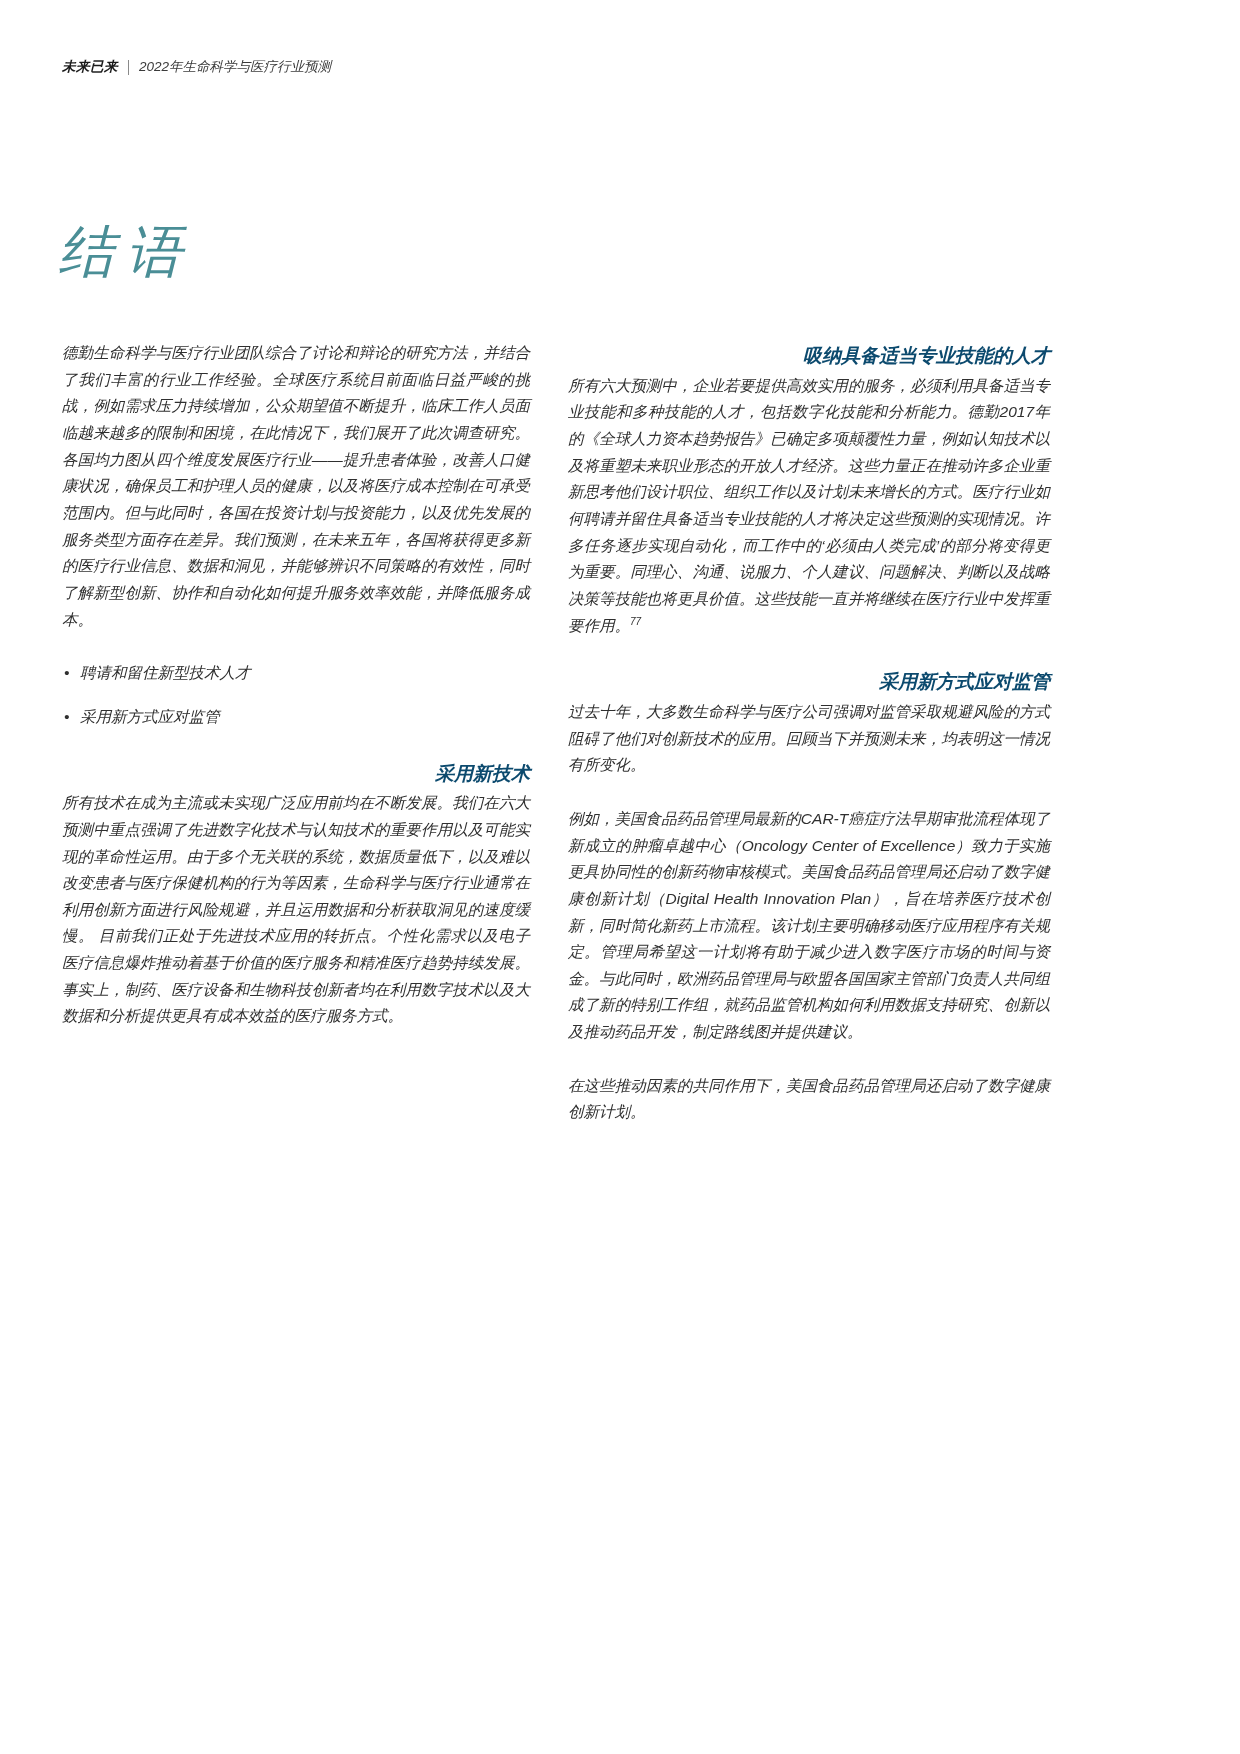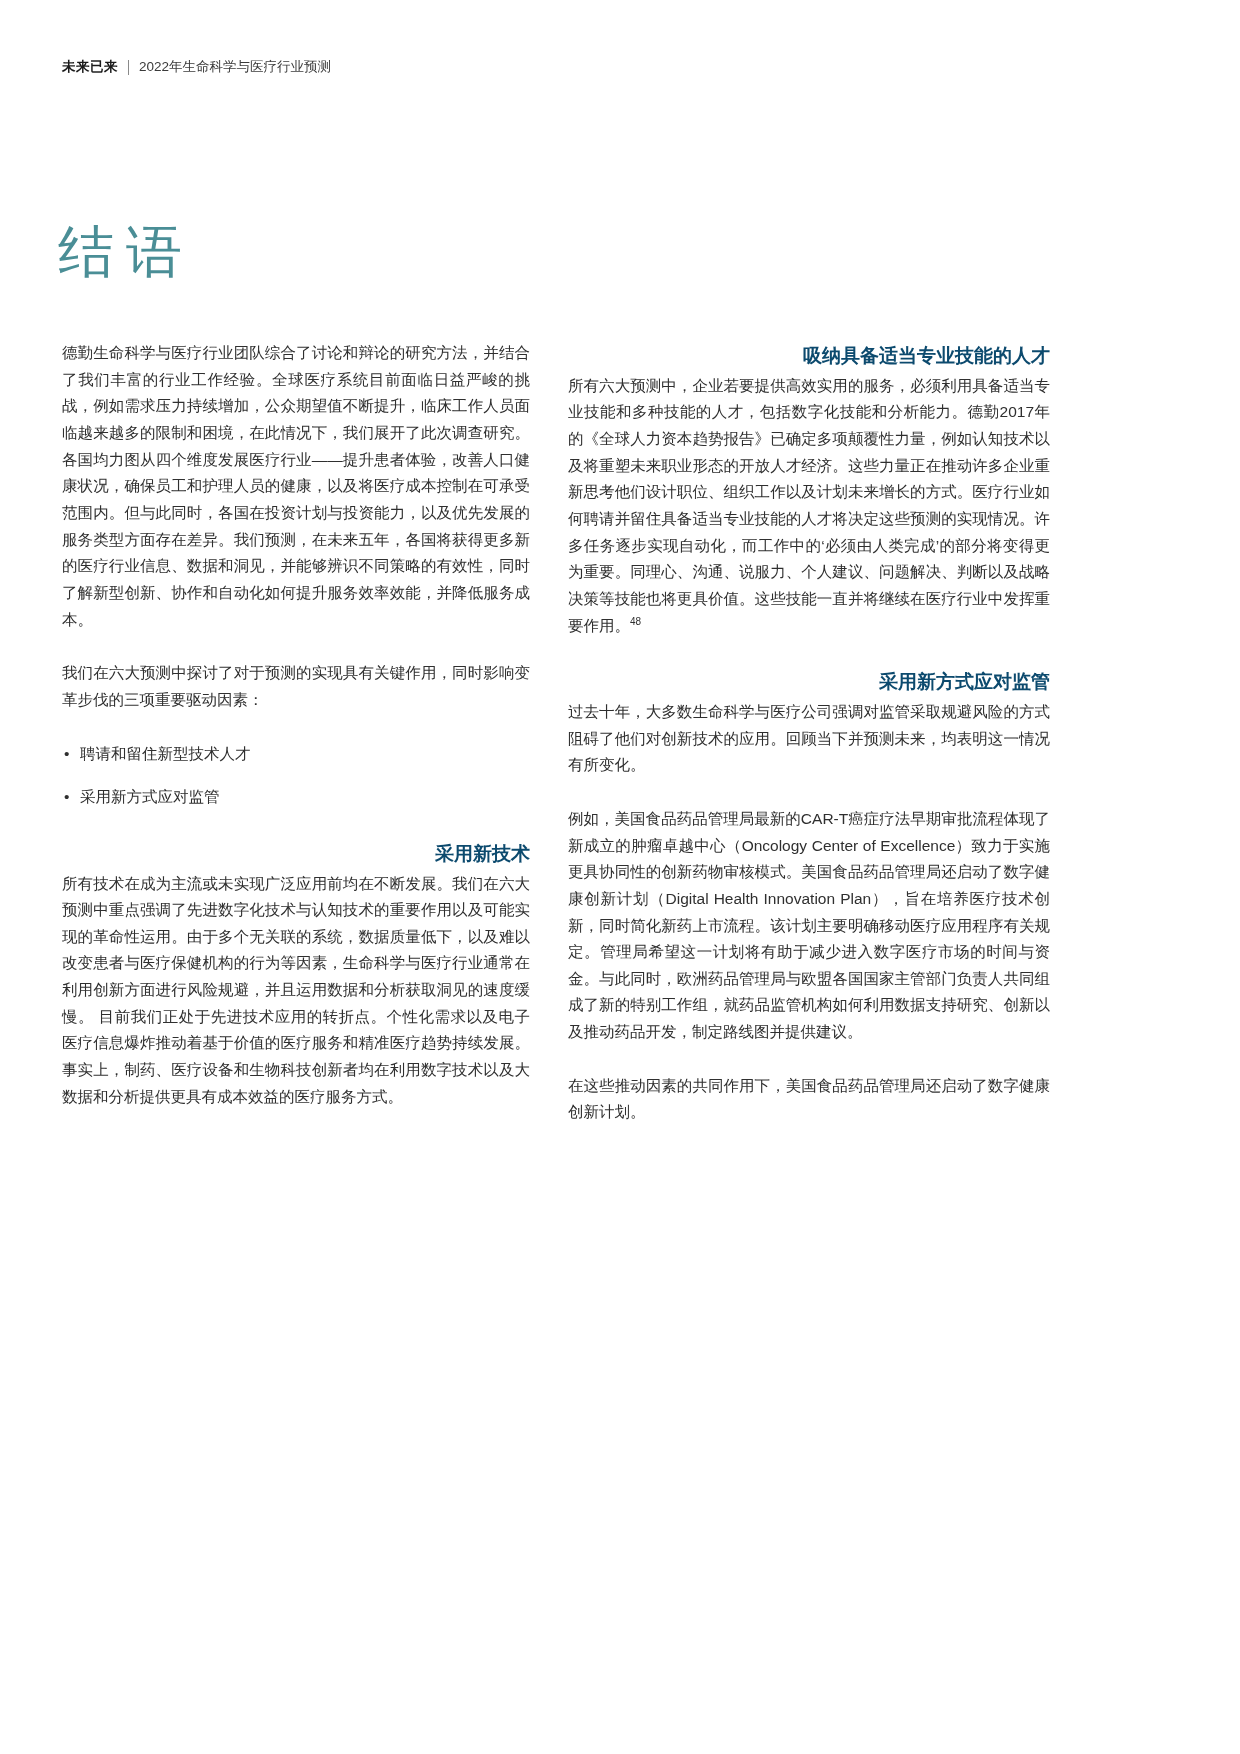--- a/index.html
+++ b/index.html
@@ -5,20 +5,21 @@
   * { margin:0; padding:0; box-sizing:border-box; }
   html,body { background:#ffffff; }
   .page {
     position:relative;
     width:1240px;
     height:1434px;
     background:#ffffff;
     font-family:"Liberation Sans","DejaVu Sans",sans-serif;
     color:#2f2f2f;
     overflow:hidden;
+    font-style:italic;
   }
   .header {
     position:absolute;
     top:58px;
     left:62px;
     display:flex;
     align-items:center;
     gap:10px;
     font-size:13.5px;
   }
@@ -95,32 +96,31 @@
     <span class="sep"></span>
     <span class="subtitle">2022年生命科学与医疗行业预测</span>
   </div>
 
   <h1 class="title">结语</h1>
 
   <div class="columns">
 
     <div class="col left">
       <p>德勤生命科学与医疗行业团队综合了讨论和辩论的研究方法，并结合了我们丰富的行业工作经验。全球医疗系统目前面临日益严峻的挑战，例如需求压力持续增加，公众期望值不断提升，临床工作人员面临越来越多的限制和困境，在此情况下，我们展开了此次调查研究。各国均力图从四个维度发展医疗行业——提升患者体验，改善人口健康状况，确保员工和护理人员的健康，以及将医疗成本控制在可承受范围内。但与此同时，各国在投资计划与投资能力，以及优先发展的服务类型方面存在差异。我们预测，在未来五年，各国将获得更多新的医疗行业信息、数据和洞见，并能够辨识不同策略的有效性，同时了解新型创新、协作和自动化如何提升服务效率效能，并降低服务成本。</p>
-      <p>我们在六大预测中探讨了对于预测的实现具有关键作用，同时影响变革步伐的三项重要驱动因素：</p>
       <ul class="bullets">
         <li>聘请和留住新型技术人才</li>
         <li>采用新方式应对监管</li>
       </ul>
       <h3 class="section-heading">采用新技术</h3>
       <p class="last">所有技术在成为主流或未实现广泛应用前均在不断发展。我们在六大预测中重点强调了先进数字化技术与认知技术的重要作用以及可能实现的革命性运用。由于多个无关联的系统，数据质量低下，以及难以改变患者与医疗保健机构的行为等因素，生命科学与医疗行业通常在利用创新方面进行风险规避，并且运用数据和分析获取洞见的速度缓慢。 目前我们正处于先进技术应用的转折点。个性化需求以及电子医疗信息爆炸推动着基于价值的医疗服务和精准医疗趋势持续发展。事实上，制药、医疗设备和生物科技创新者均在利用数字技术以及大数据和分析提供更具有成本效益的医疗服务方式。</p>
     </div>
 
     <div class="col right">
       <h3 class="section-heading">吸纳具备适当专业技能的人才</h3>
-      <p><span>所有六大预测中，企业若要提供高效实用的服务，必须利用具备适当专业技能和多种技能的人才，包括数字化技能和分析能力。德勤2017年的《全球人力资本趋势报告》已确定多项颠覆性力量，例如认知技术以及将重塑未来职业形态的开放人才经济。这些力量正在推动许多企业重新思考他们设计职位、组织工作以及计划未来增长的方式。医疗行业如何聘请并留住具备适当专业技能的人才将决定这些预测的实现情况。许多任务逐步实现自动化，而工作中的‘必须由人类完成’的部分将变得更为重要。同理心、沟通、说服力、个人建议、问题解决、判断以及战略决策等技能也将更具价值。这些技能一直并将继续在医疗行业中发挥重要作用。</span><sup class="footnote-ref">48</sup></p>
+      <p><span>所有六大预测中，企业若要提供高效实用的服务，必须利用具备适当专业技能和多种技能的人才，包括数字化技能和分析能力。德勤2017年的《全球人力资本趋势报告》已确定多项颠覆性力量，例如认知技术以及将重塑未来职业形态的开放人才经济。这些力量正在推动许多企业重新思考他们设计职位、组织工作以及计划未来增长的方式。医疗行业如何聘请并留住具备适当专业技能的人才将决定这些预测的实现情况。许多任务逐步实现自动化，而工作中的‘必须由人类完成’的部分将变得更为重要。同理心、沟通、说服力、个人建议、问题解决、判断以及战略决策等技能也将更具价值。这些技能一直并将继续在医疗行业中发挥重要作用。</span><sup class="footnote-ref">77</sup></p>
       <h3 class="section-heading">采用新方式应对监管</h3>
       <p>过去十年，大多数生命科学与医疗公司强调对监管采取规避风险的方式阻碍了他们对创新技术的应用。回顾当下并预测未来，均表明这一情况有所变化。</p>
       <p>例如，美国食品药品管理局最新的CAR-T癌症疗法早期审批流程体现了新成立的肿瘤卓越中心（Oncology Center of Excellence）致力于实施更具协同性的创新药物审核模式。美国食品药品管理局还启动了数字健康创新计划（Digital Health Innovation Plan），旨在培养医疗技术创新，同时简化新药上市流程。该计划主要明确移动医疗应用程序有关规定。管理局希望这一计划将有助于减少进入数字医疗市场的时间与资金。与此同时，欧洲药品管理局与欧盟各国国家主管部门负责人共同组成了新的特别工作组，就药品监管机构如何利用数据支持研究、创新以及推动药品开发，制定路线图并提供建议。</p>
       <p class="last">在这些推动因素的共同作用下，美国食品药品管理局还启动了数字健康创新计划。</p>
     </div>
 
   </div>
 
   <div class="pagenum">28</div>
 

